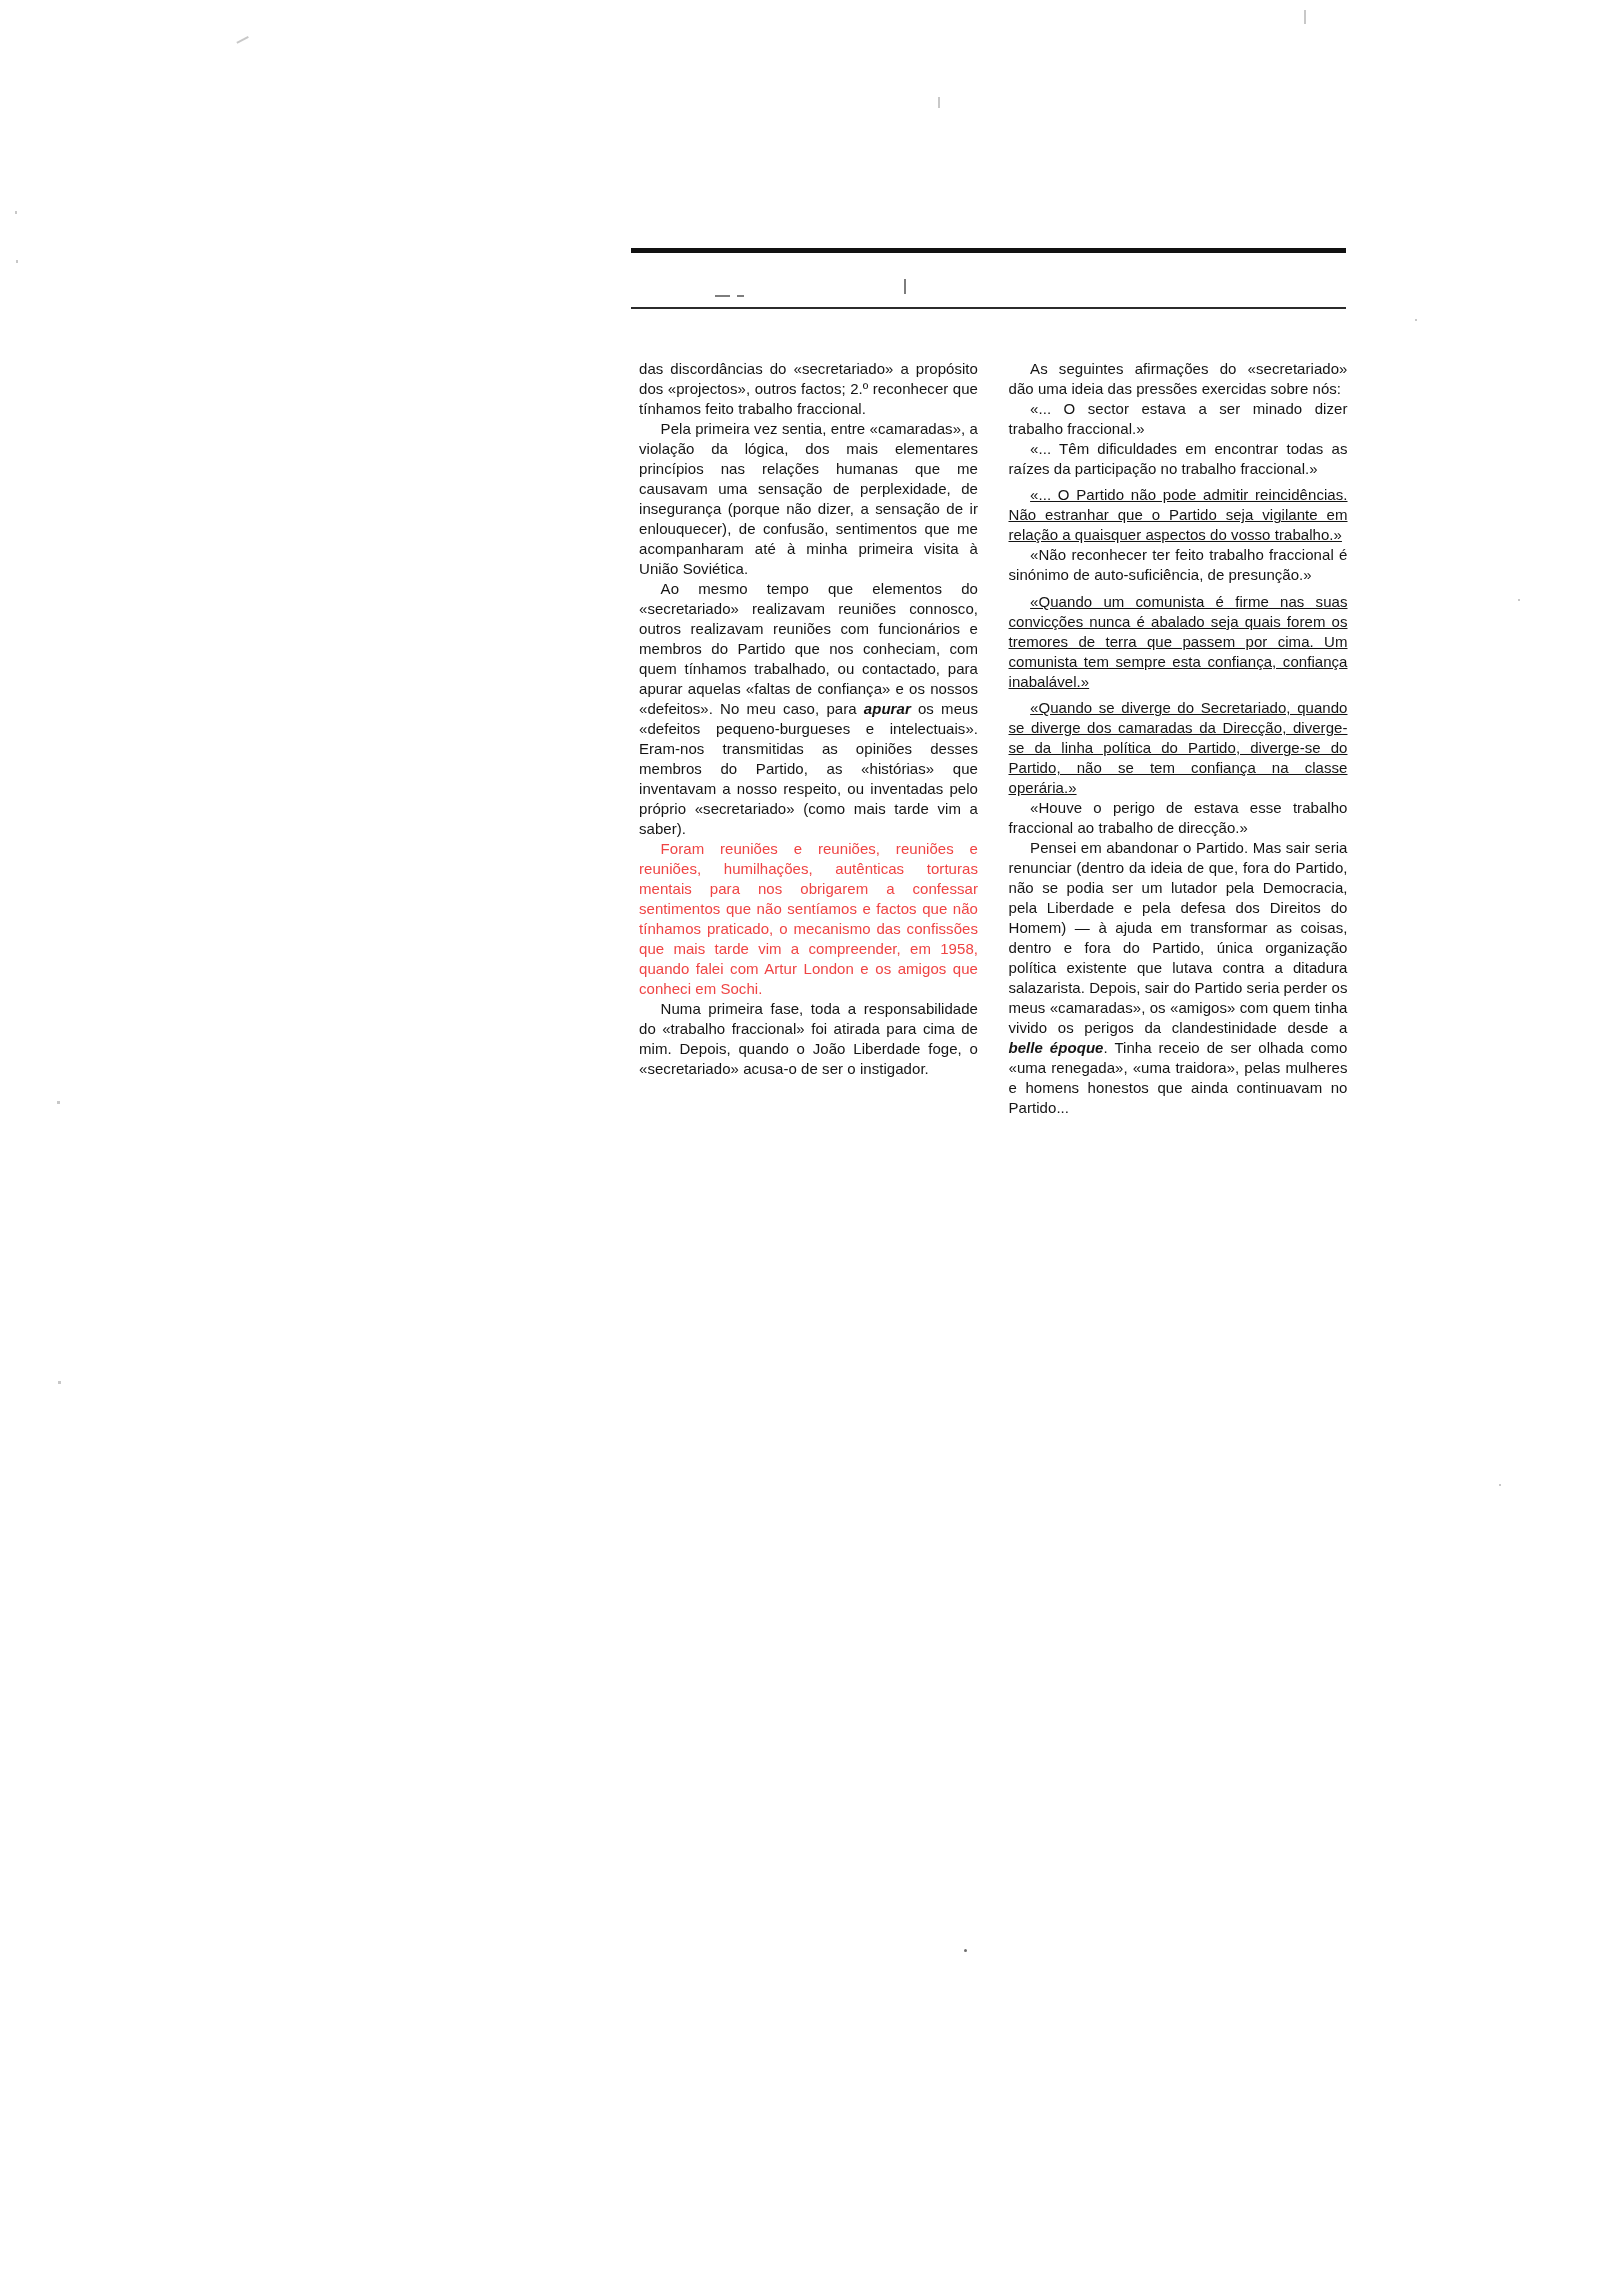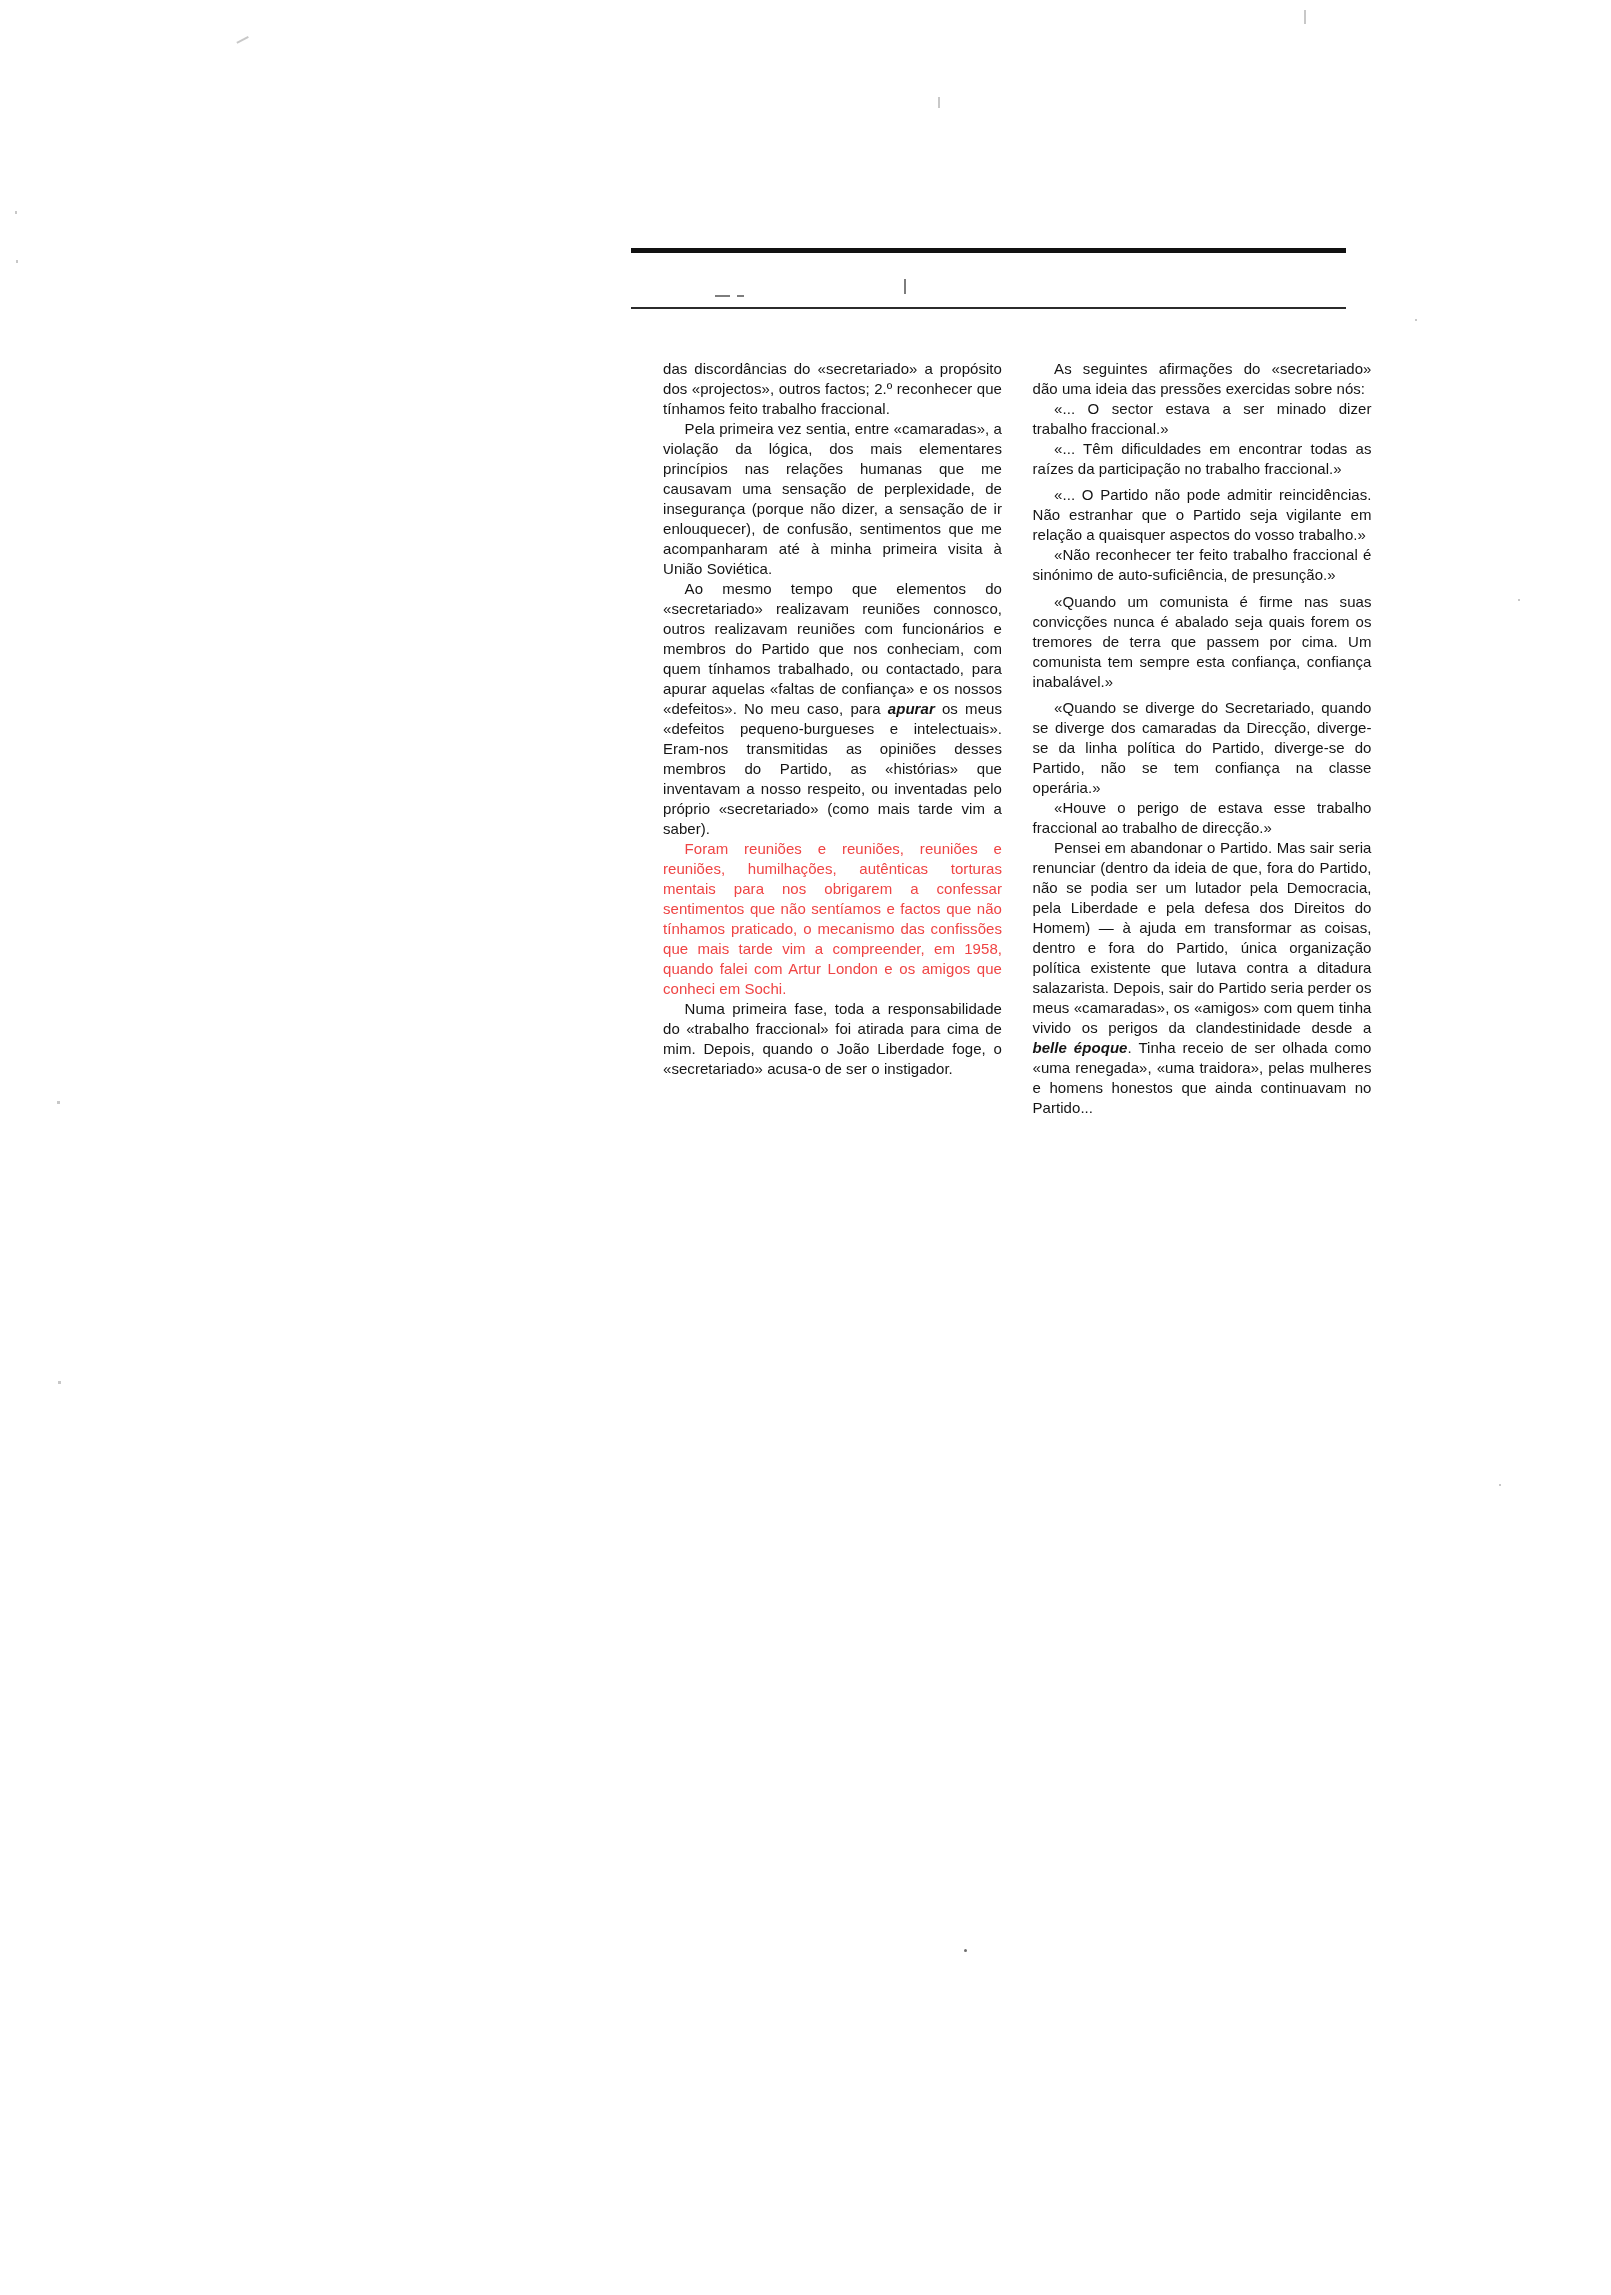--- a/index.html
+++ b/index.html
@@ -45,21 +45,20 @@
   }
 
   
   .cols {
     position: absolute;
     left: 639px;
     top: 359px;
     width: 712px;
     display: flex;
     gap: 30.5px;
-    margin-left: 24px;
   }
   .col {
     width: 339px;
   }
   .col p {
     margin: 0;
     font-size: 15px;
     line-height: 20px;
     text-align: justify;
     text-justify: inter-word;
@@ -71,20 +70,21 @@
     text-indent: 21.6px;
   }
   .col p.quote {
     text-indent: 21.6px;
   }
   .col p + p {
     margin-top: 0;
   }
   .col p.gap {
     margin-top: 6.4px;
+    text-decoration: underline;
   }
   em {
     font-style: italic;
     font-weight: bold;
   }
 
   
   .col p.lightish { color: #ef4444; }
 
   

